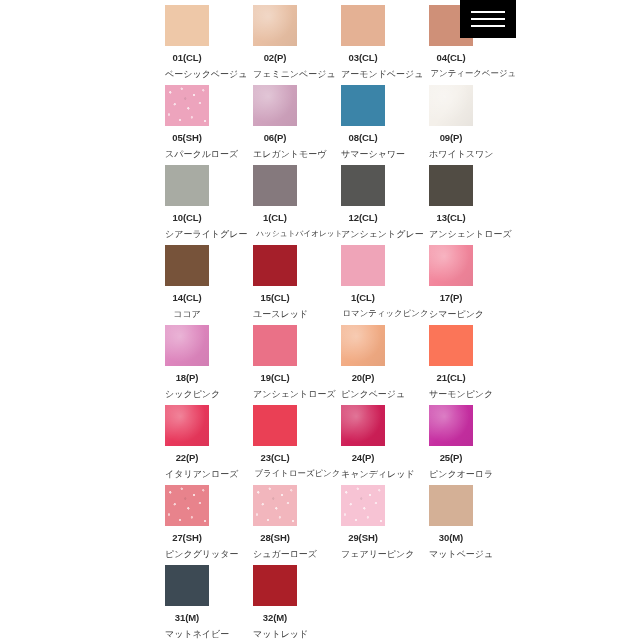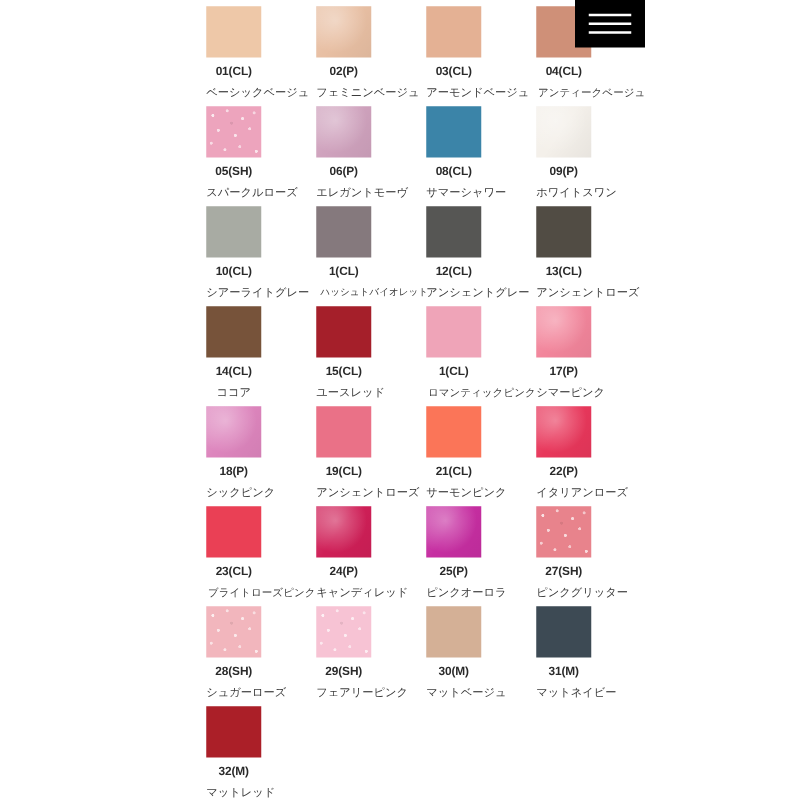--- a/index.html
+++ b/index.html
@@ -210,20 +210,25 @@
         <span class="swatch-chip p" title="シックピンク" style="background: rgb(221, 133, 189);"></span>
         <div class="swatch-code">18(P)</div>
         <div class="swatch-name">シックピンク</div>
       </div>
       <div class="swatch-cell">
         <span class="swatch-chip cl" title="アンシェントローズ" style="background: rgb(234, 113, 135);"></span>
         <div class="swatch-code">19(CL)</div>
         <div class="swatch-name">アンシェントローズ</div>
       </div>
       <div class="swatch-cell">
+        <span class="swatch-chip p" title="ピンクベージュ" style="background: rgb(242, 171, 131);"></span>
+        <div class="swatch-code">20(P)</div>
+        <div class="swatch-name">ピンクベージュ</div>
+      </div>
+      <div class="swatch-cell">
         <span class="swatch-chip cl" title="サーモンピンク" style="background: rgb(251, 117, 88);"></span>
         <div class="swatch-code">21(CL)</div>
         <div class="swatch-name">サーモンピンク</div>
       </div>
       <div class="swatch-cell">
         <span class="swatch-chip p" title="イタリアンローズ" style="background: rgb(232, 55, 91);"></span>
         <div class="swatch-code">22(P)</div>
         <div class="swatch-name">イタリアンローズ</div>
       </div>
       <div class="swatch-cell">

